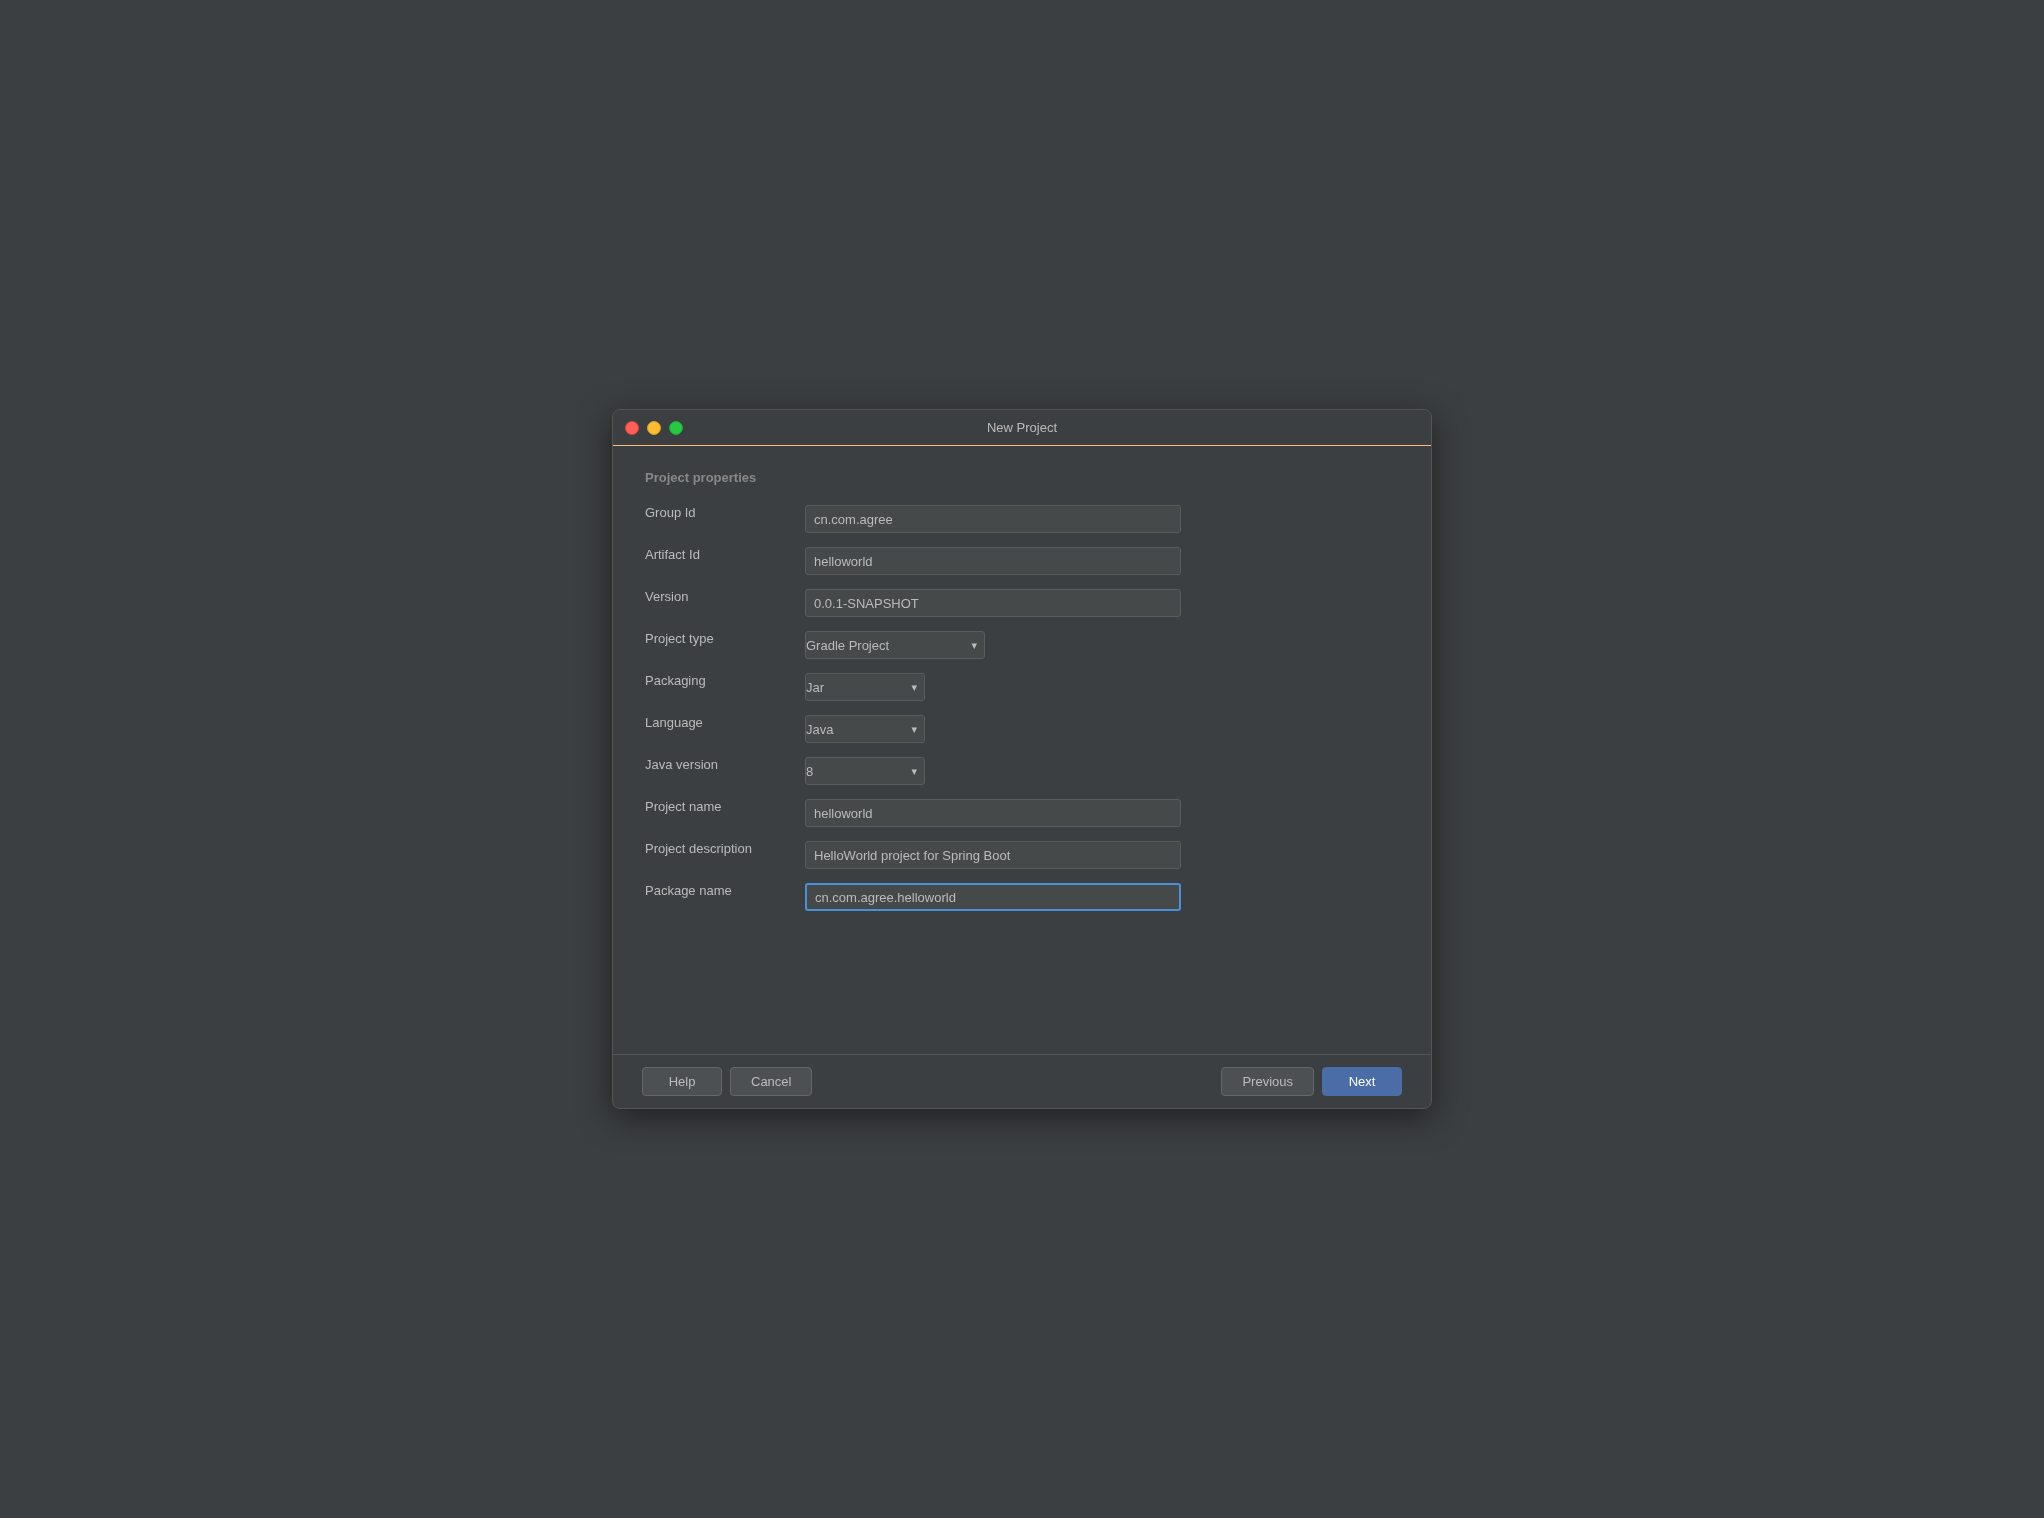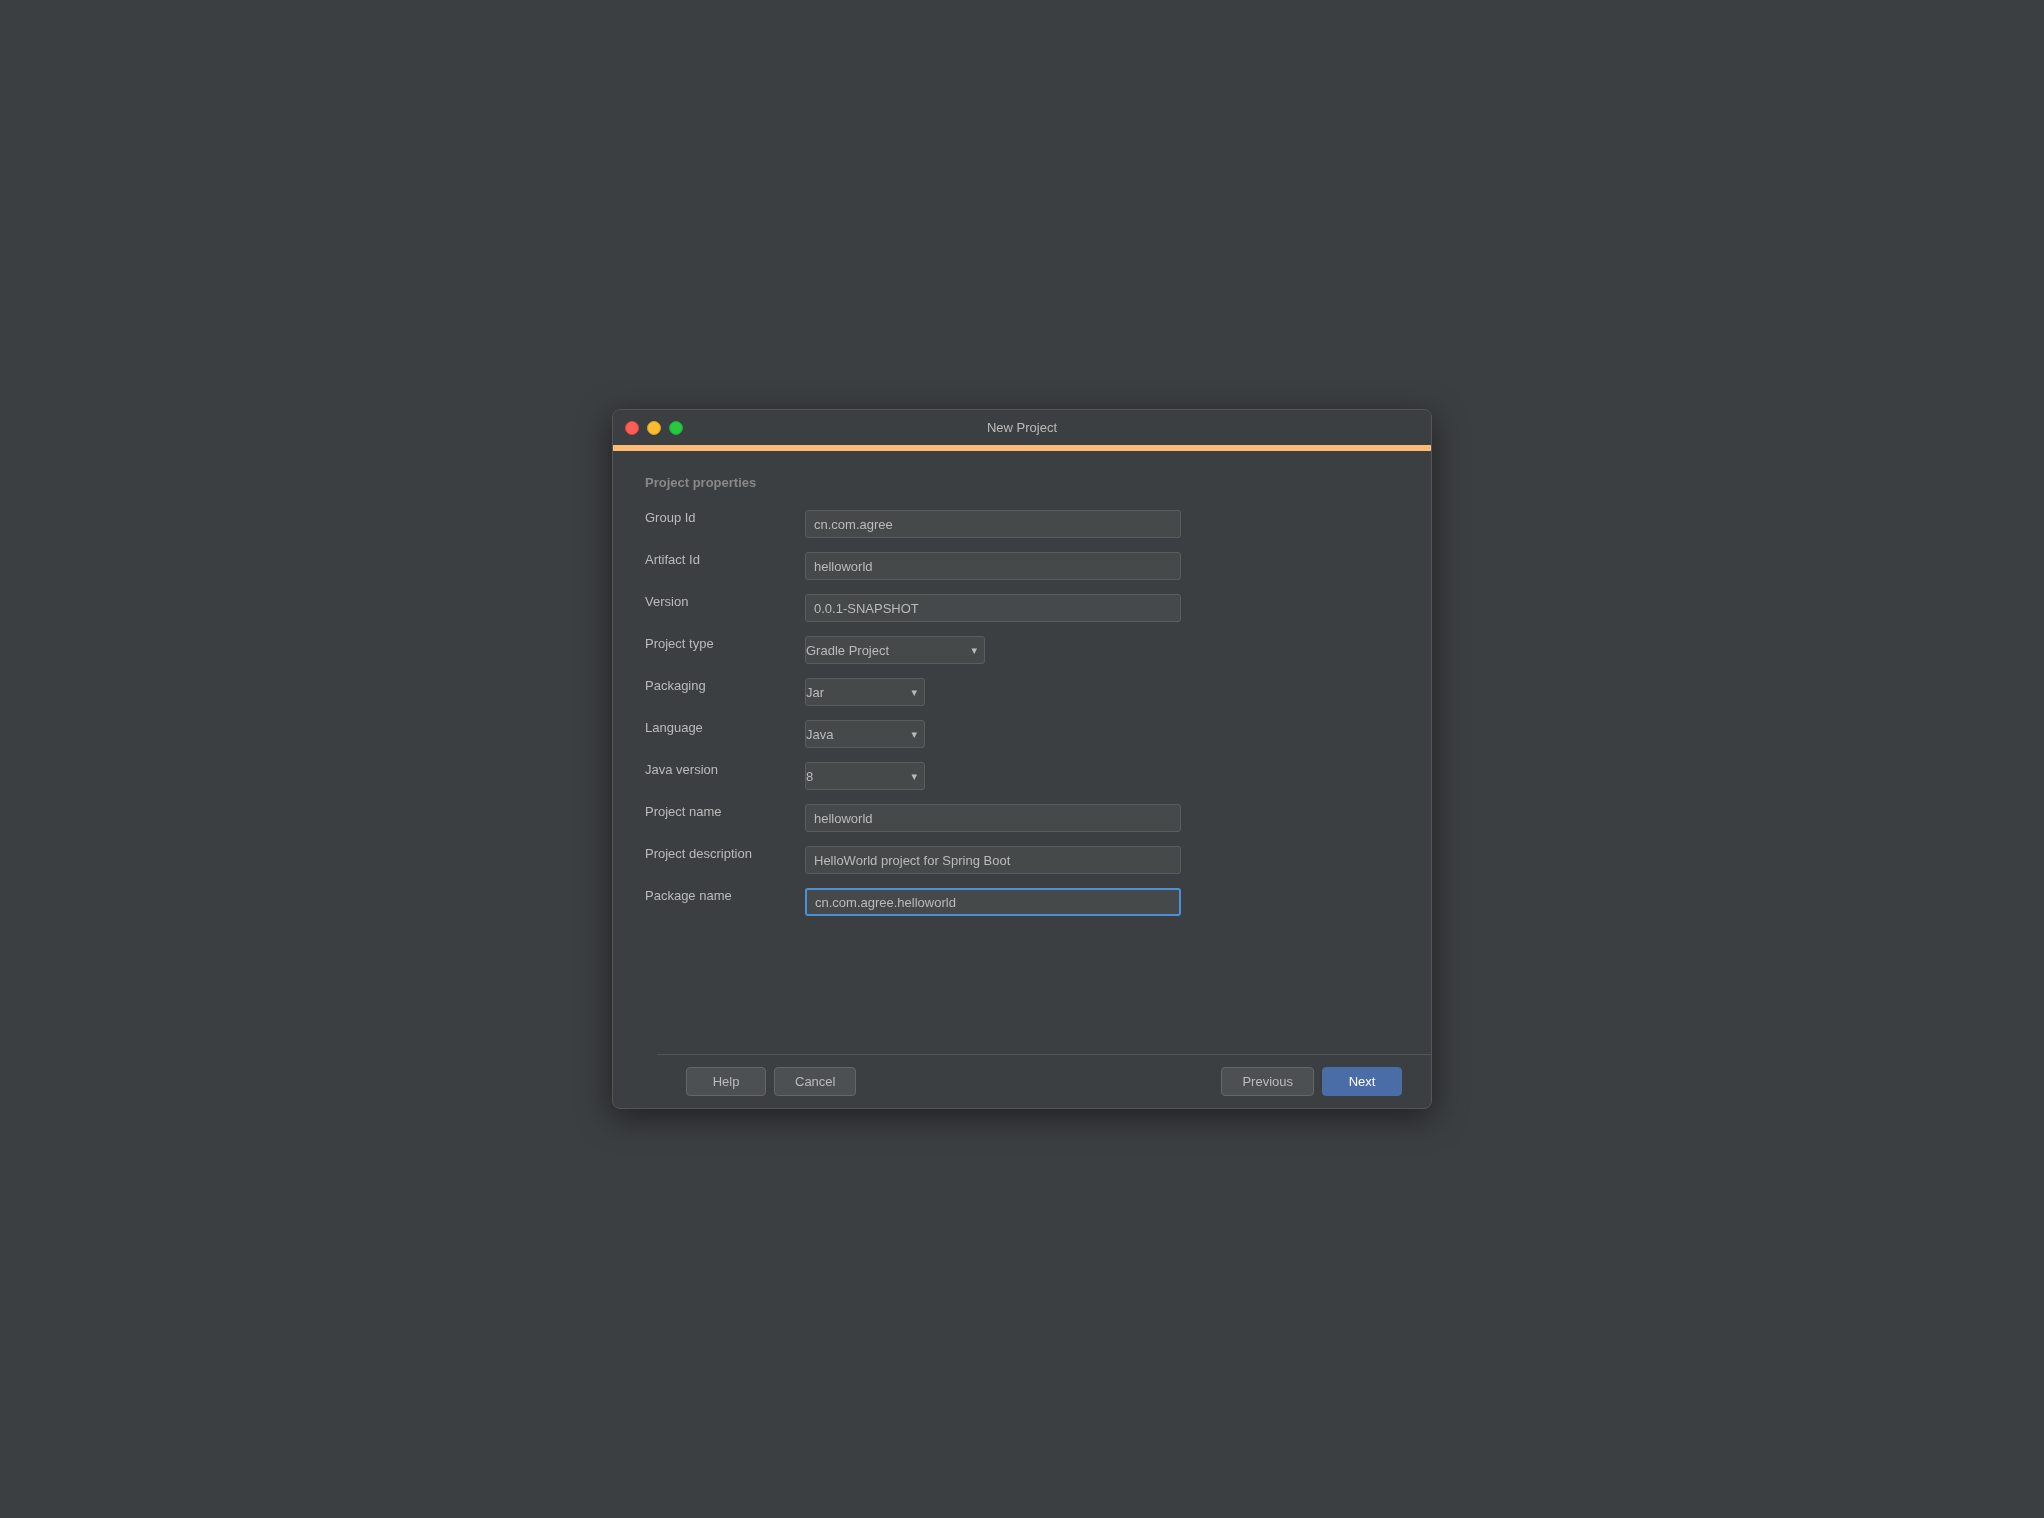--- a/index.html
+++ b/index.html
@@ -28,21 +28,21 @@
       width: 820px;
       min-height: 700px;
       display: flex;
       flex-direction: column;
       box-shadow: 0 8px 32px rgba(0,0,0,0.5);
       overflow: hidden;
     }
 
     .titlebar {
       background: #3c3f41;
-      border-bottom: 6px solid #fdba74;
+      border-bottom: 1px solid #fdba74;
       padding: 10px 16px;
       display: flex;
       align-items: center;
       justify-content: center;
       position: relative;
       min-height: 36px;
     }
 
     .titlebar-controls {
       position: absolute;
@@ -162,21 +162,20 @@
     .select-java-version {
       width: 120px;
     }
 
     .footer {
       border-top: 1px solid #555555;
       padding: 12px 29px;
       display: flex;
       align-items: center;
       justify-content: space-between;
-      margin-left: 44px;
     }
 
     .footer-left {
       display: flex;
       gap: 8px;
     }
 
     .footer-right {
       display: flex;
       gap: 8px;

